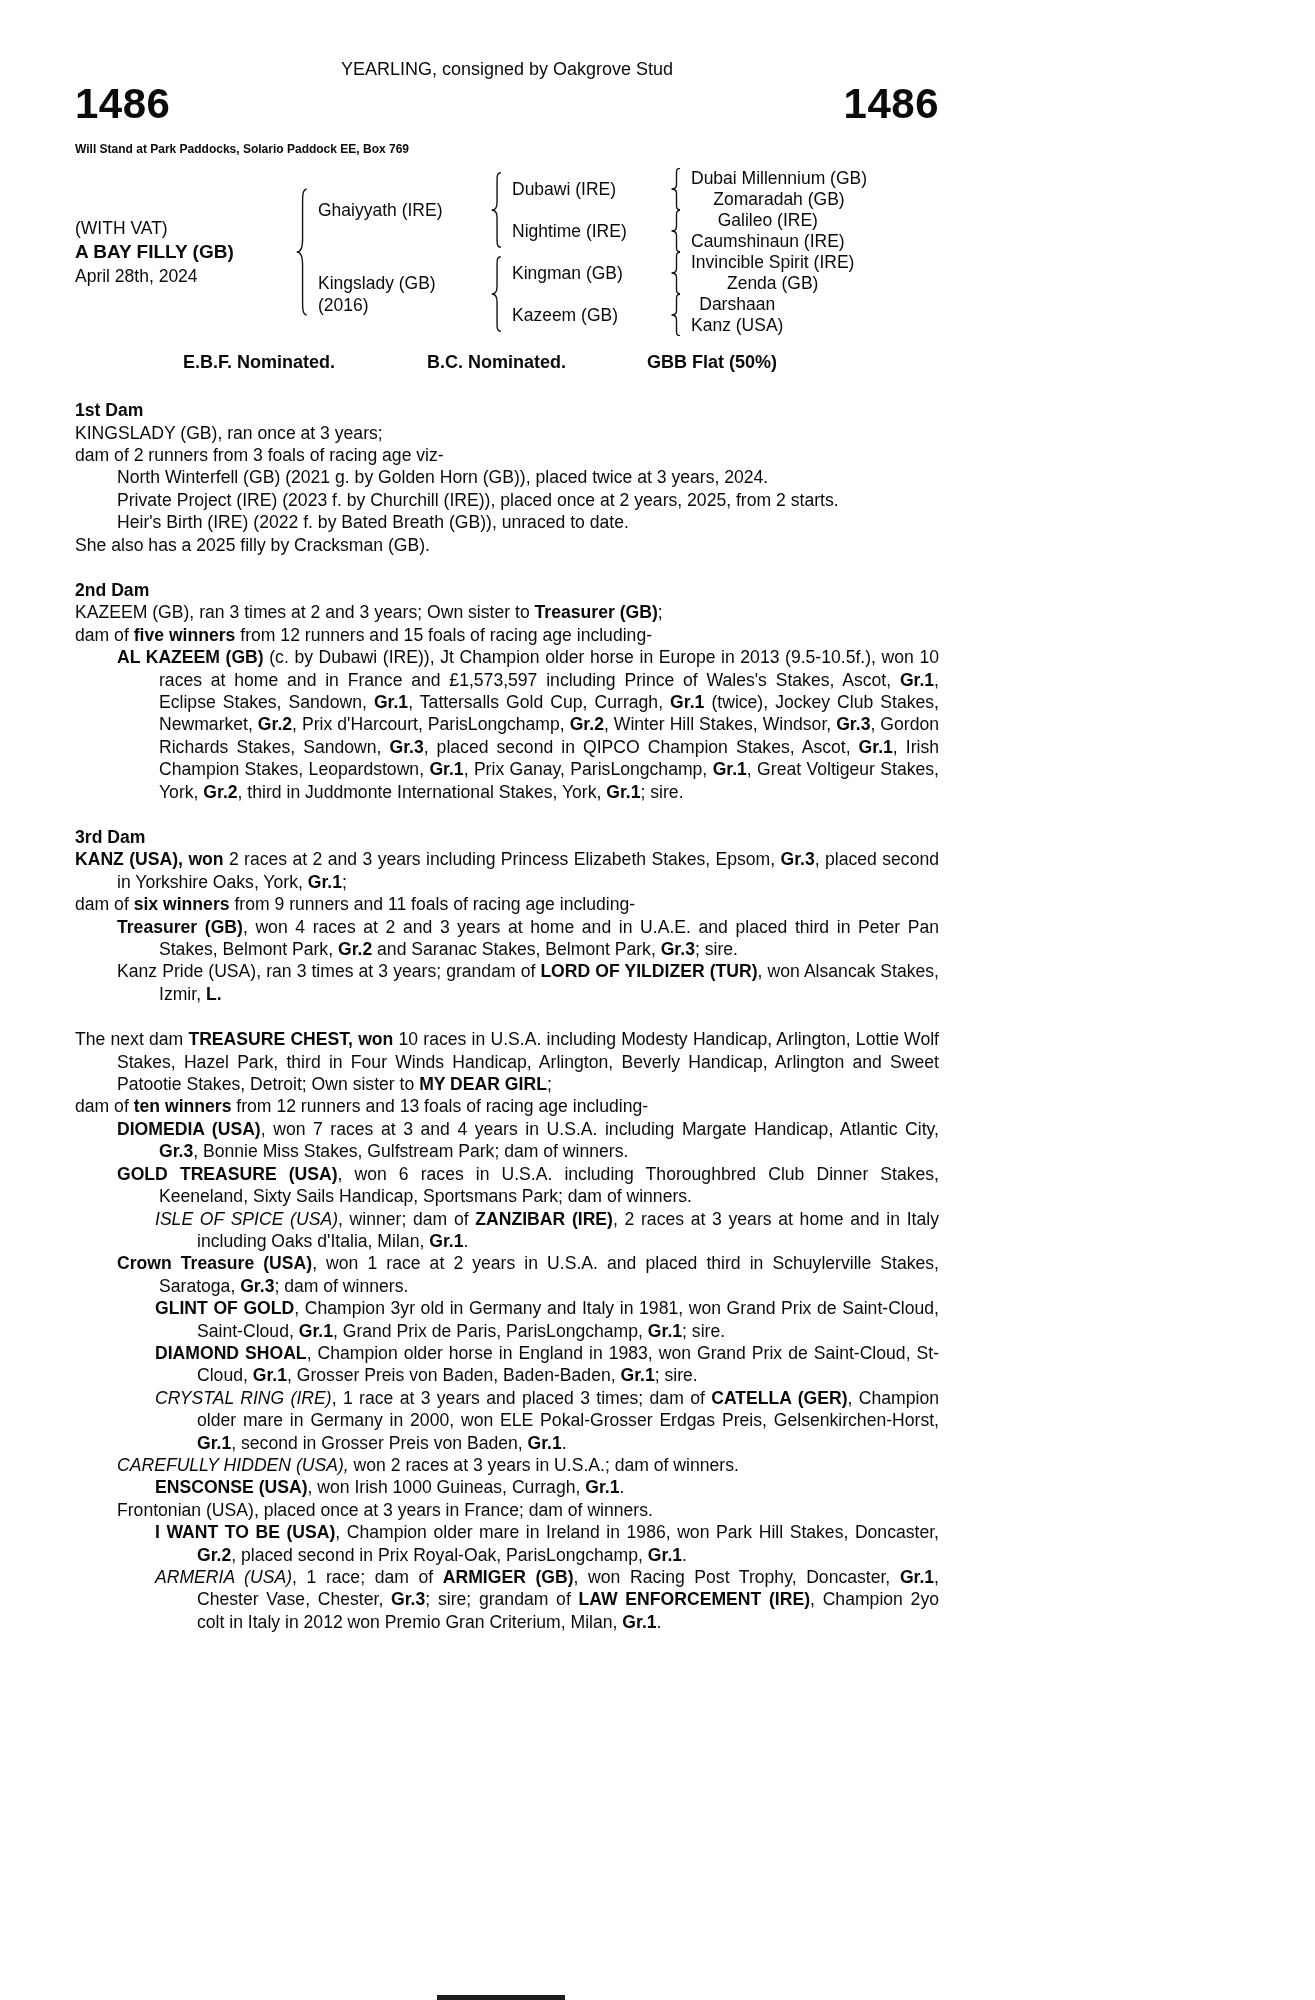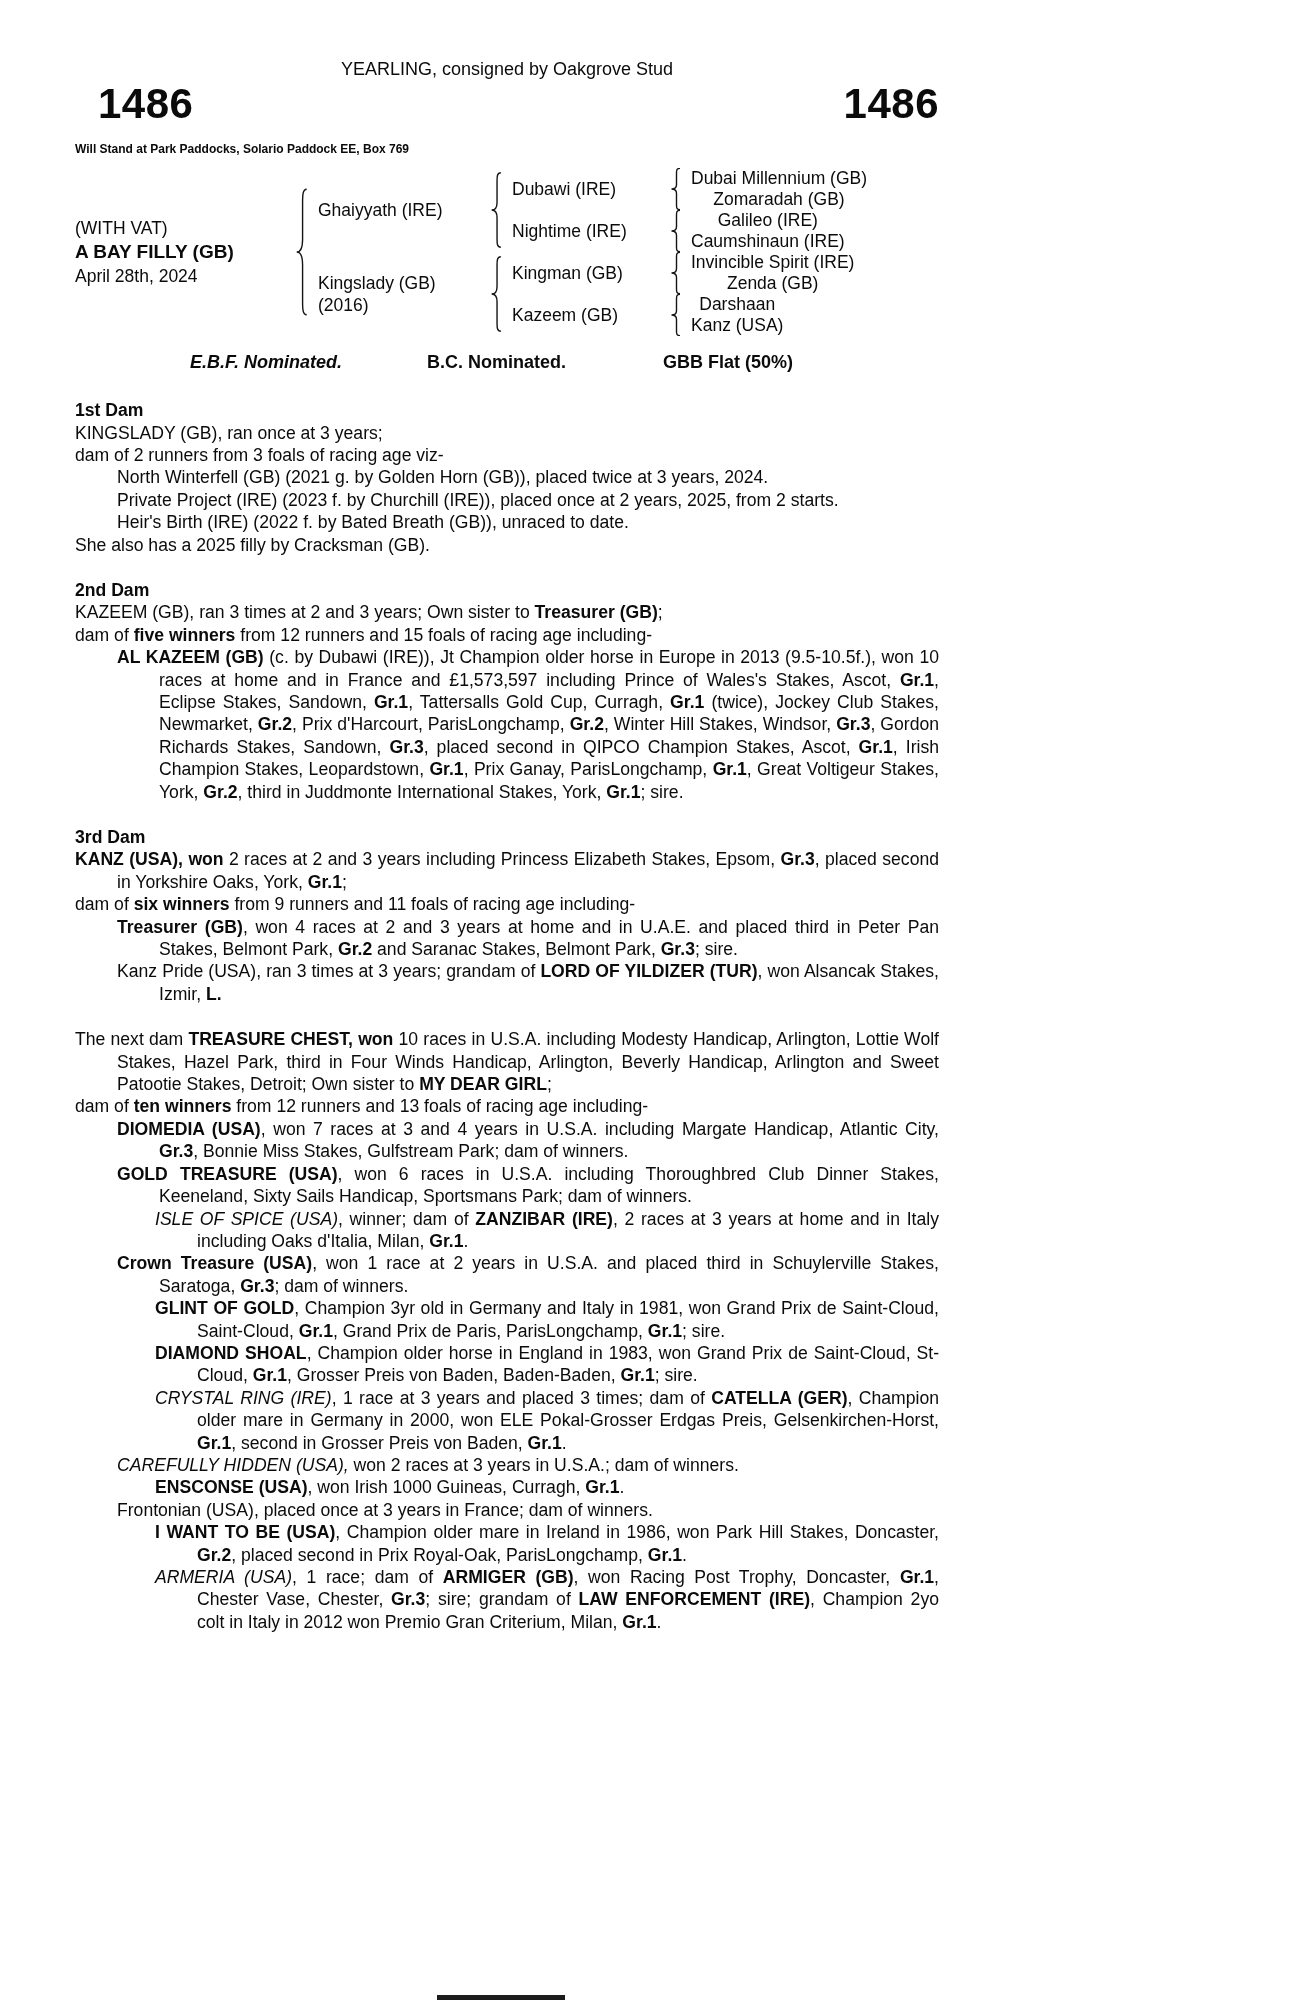--- a/index.html
+++ b/index.html
@@ -9,21 +9,21 @@
     width:1315px; height:2000px;
     background:#ffffff;
     color:#0b0b0b;
     font-family:"Liberation Sans", sans-serif;
     overflow:hidden;
   }
   .content { width:864px; margin-left:75px; padding-top:58px; }
 
   .consignor { font-size:18px; text-align:center; line-height:22px; }
 
-  .lot-row { display:flex; justify-content:space-between; align-items:baseline; margin-top:2px;margin-left:23px; }
+  .lot-row { display:flex; justify-content:space-between; align-items:baseline; margin-top:2px; }
   .lot { font-weight:700; font-size:42px; line-height:1.05; letter-spacing:0.5px; }
 
   .stand-line { font-weight:700; font-size:12px; margin-top:12px; line-height:22px; }
 
   
   .pedigree { display:flex; align-items:center; margin-top:8px; font-size:17.5px; }
   .ped-subject { width:220px; line-height:22px; }
   .ped-subject .horse-name { font-weight:700; font-size:19px; margin:2px 0; }
   .ped-col { display:flex; flex-direction:column; }
   .ped-node { display:flex; align-items:center; }
@@ -34,21 +34,21 @@
   .brace { flex:none; margin-right:9px; }
   .brace svg { display:block; }
   .brace svg path { stroke:#141414; fill:none; stroke-width:1.4; }
   .b2 svg { width:12px; height:42px; }
   .b4 svg { width:13px; height:76px; }
   .b8 svg { width:14px; height:128px; }
 
   
   .noms { position:relative; height:24px; margin-top:16px; font-weight:700; font-size:18px; }
   .noms span { position:absolute; top:0; white-space:nowrap; }
-  .nom-1 { left:115px;font-style:italic; } .nom-2 { left:352px; } .nom-3 { left:588px; }
+  .nom-1 { left:108px; } .nom-2 { left:352px; } .nom-3 { left:572px; }
 
   
   #sections { font-size:17.6px; line-height:22.4px; }
   #sections section { margin-top:23px; }
   .dam-heading { font-size:17.6px; font-weight:700; line-height:22.4px; }
   .para { text-align:justify; }
   .para.ind0 { padding-left:42px;  text-indent:-42px; }
   .para.ind1 { padding-left:84px;  text-indent:-42px; }
   .para.ind2 { padding-left:122px; text-indent:-42px; }
   .para b { font-weight:700; }

